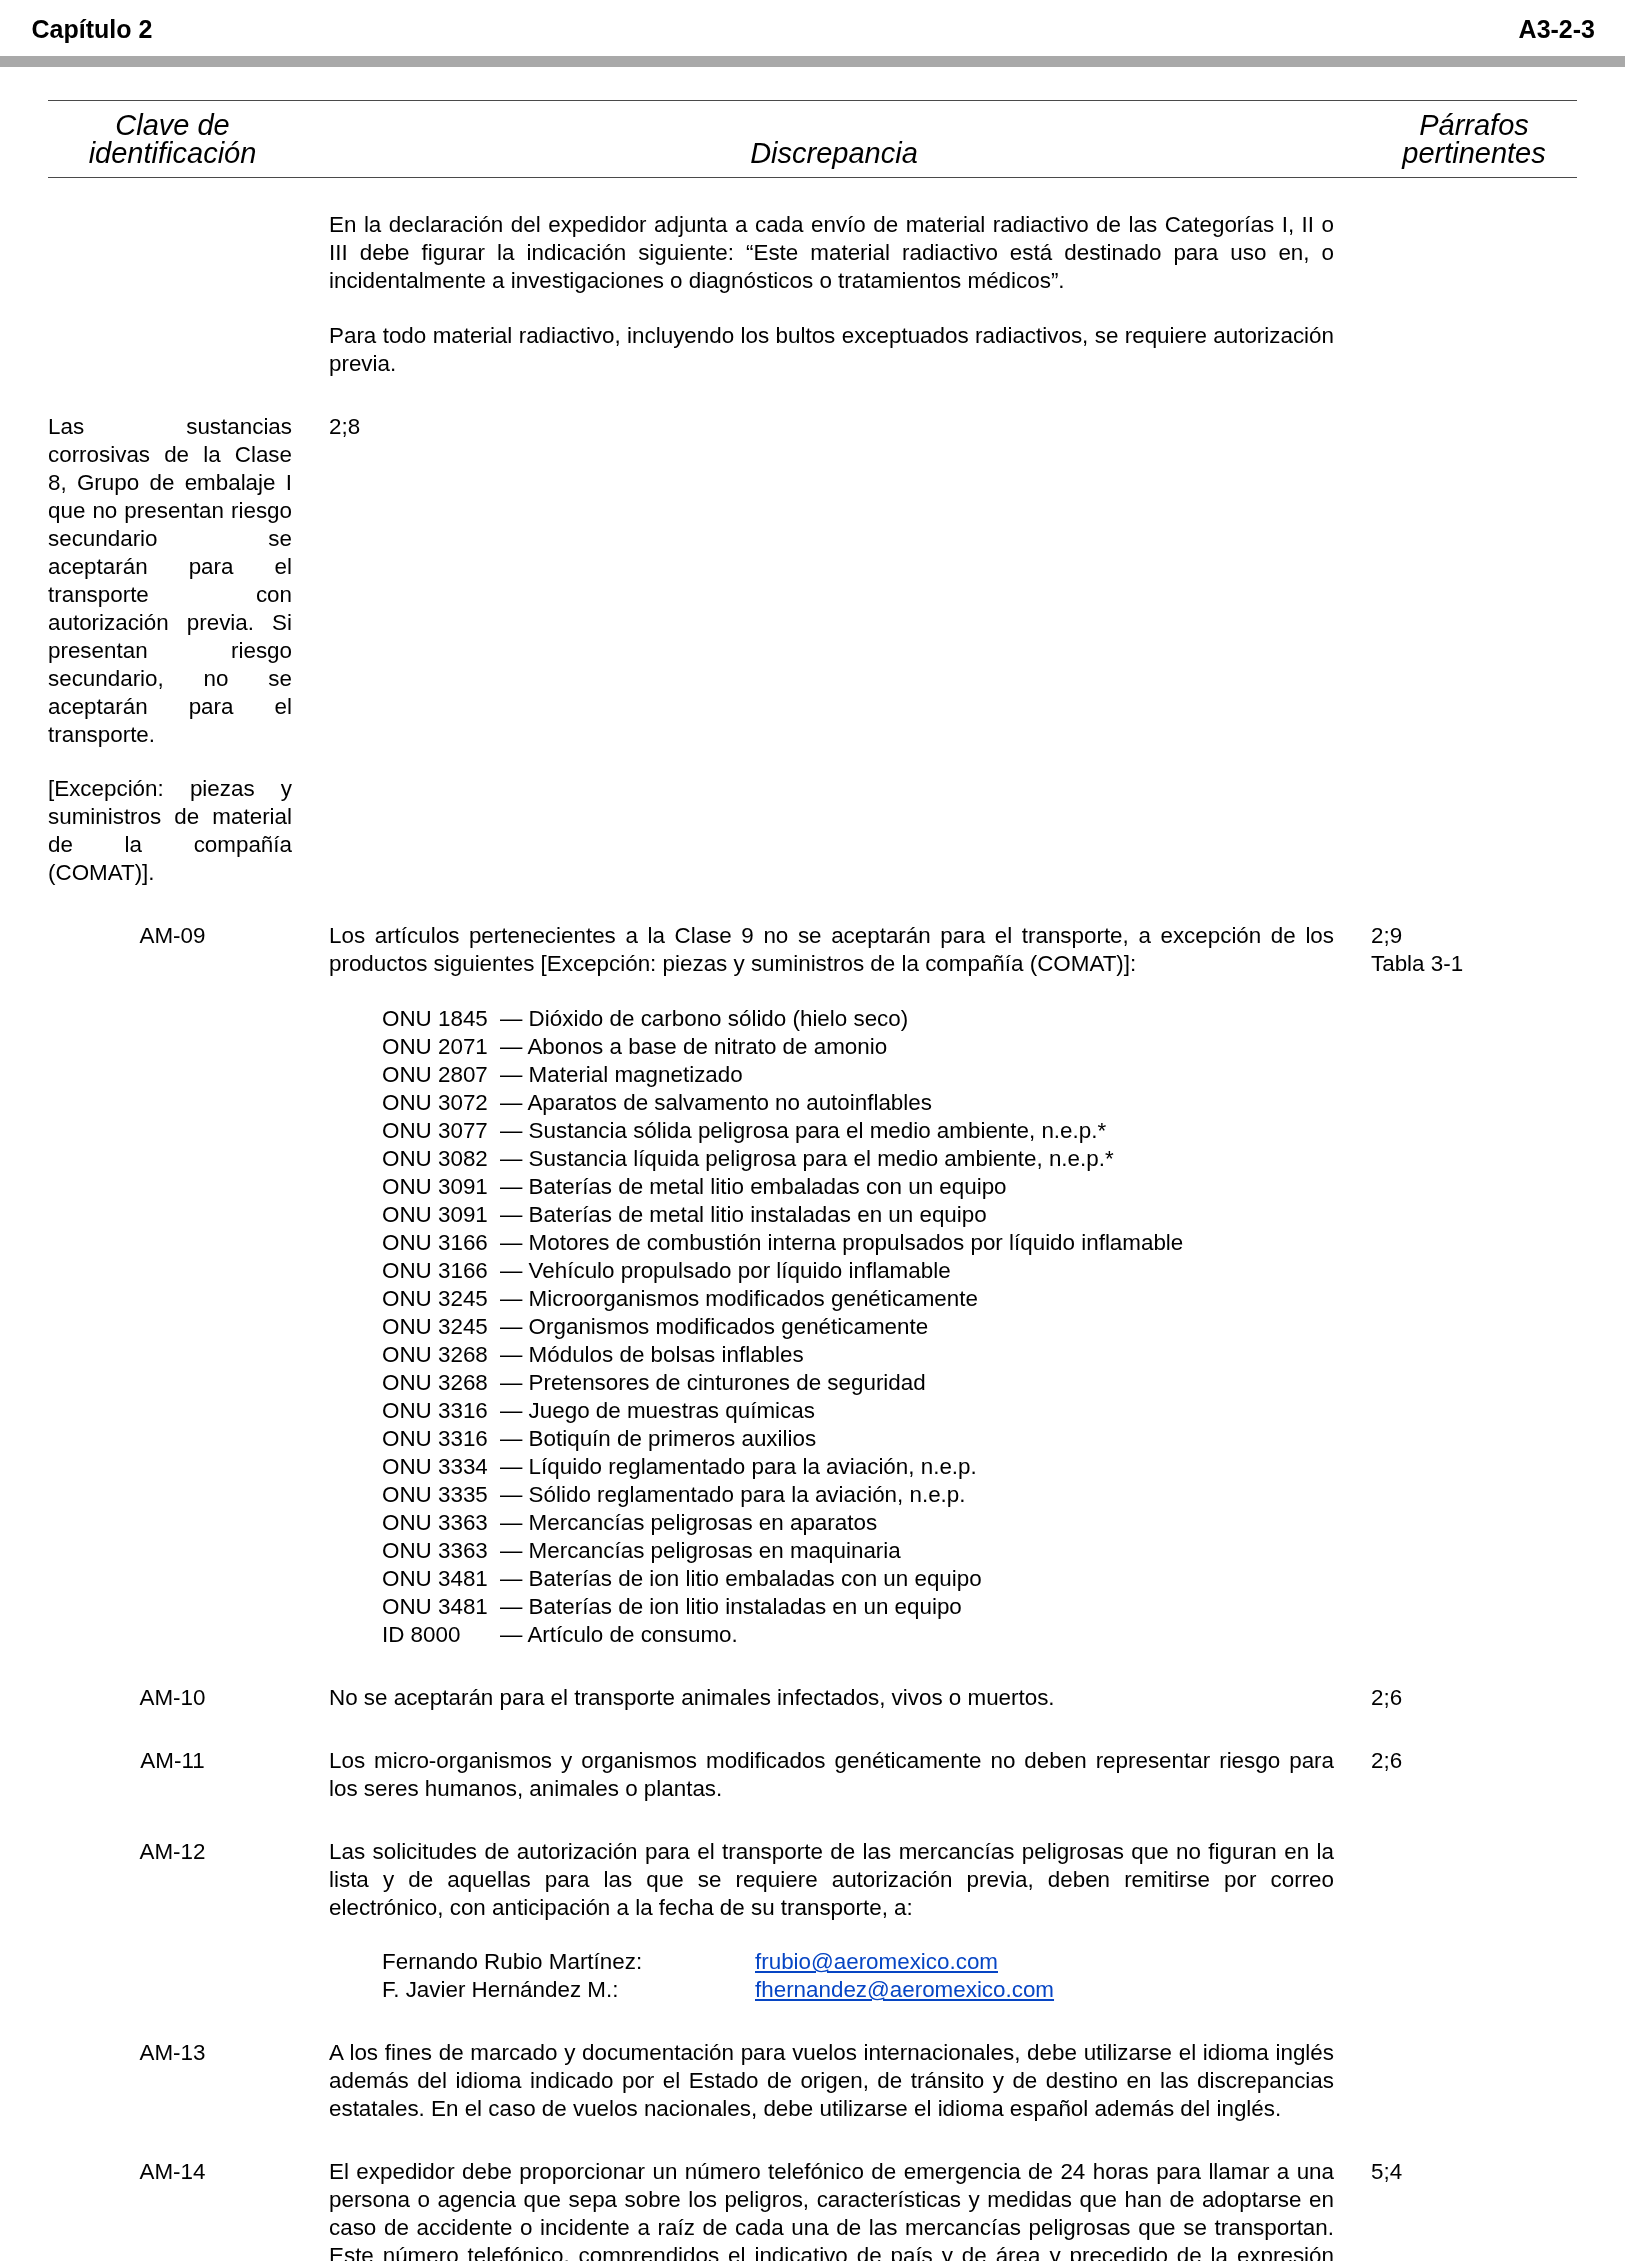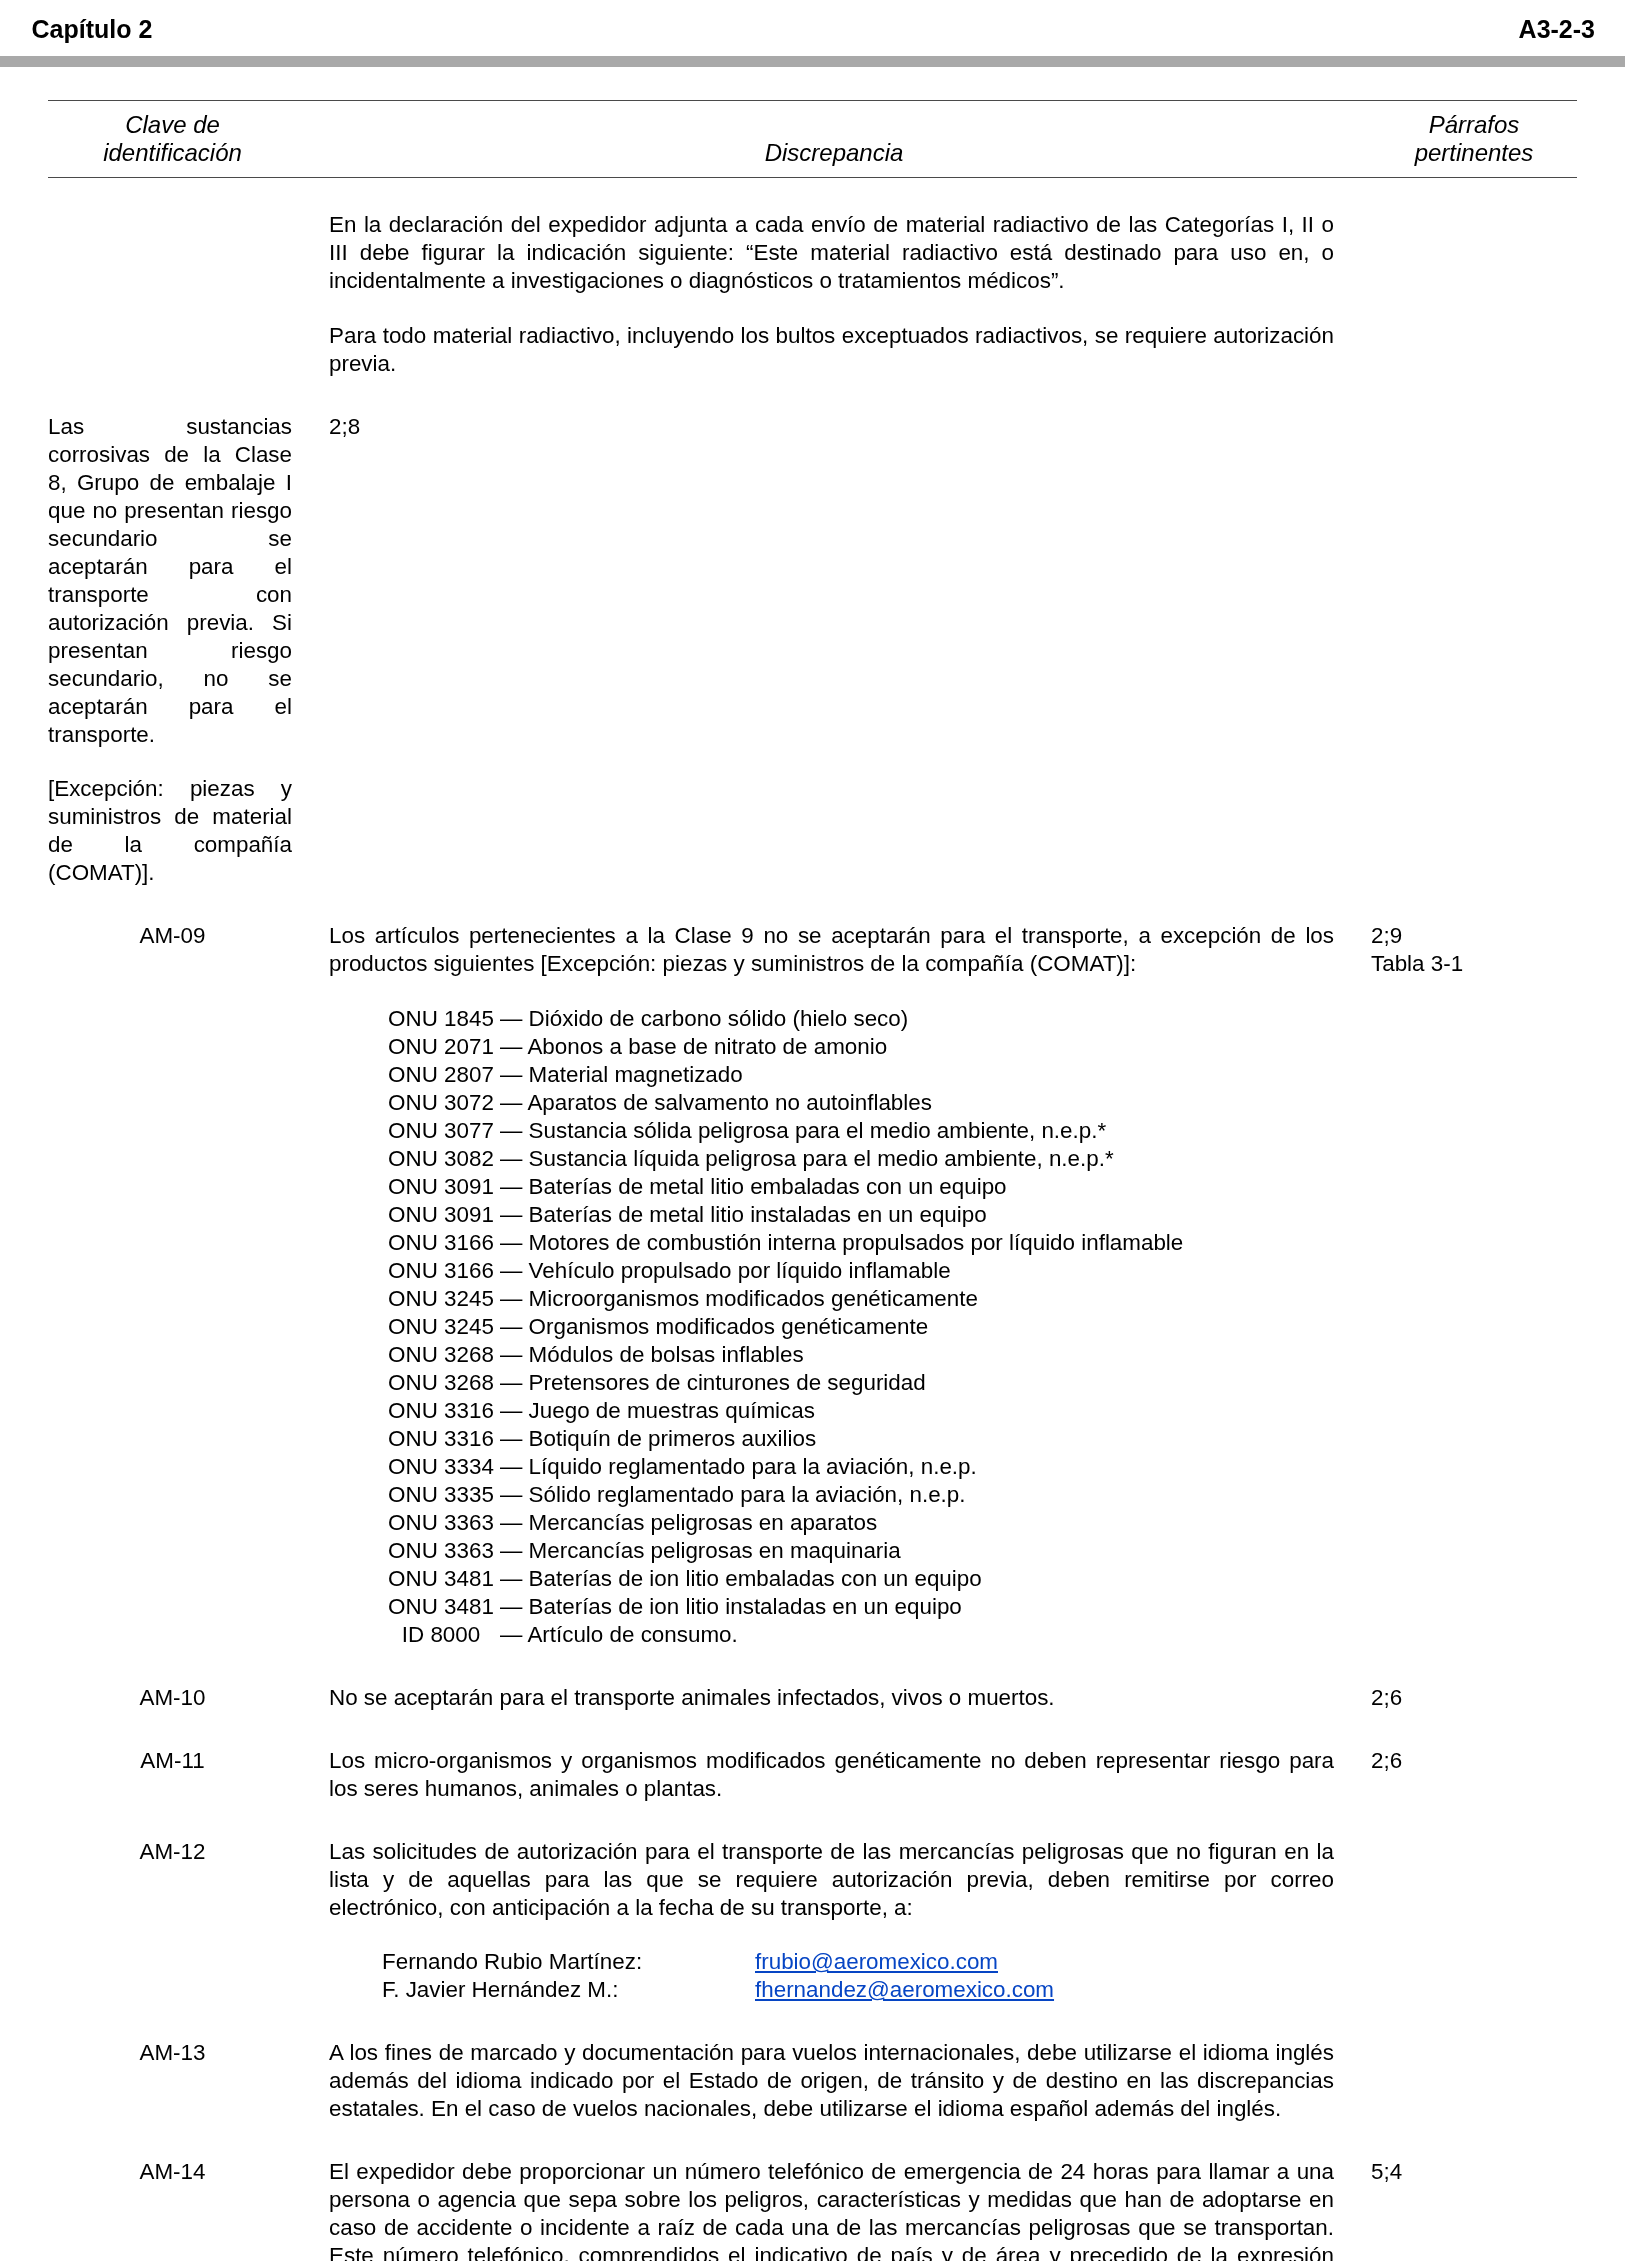--- a/index.html
+++ b/index.html
@@ -14,37 +14,37 @@
     display:flex; justify-content:space-between; align-items:baseline;
     padding:0 30px 0 31.5px; font-weight:bold; font-size:25px; line-height:28px;
   }
   .grayband { height:10.8px; background:#a9a9a9; margin-top:13.3px; }
 
   .thead {
     margin:33px 48px 0 48px;
     border-top:1.7px solid #4a4a4a; border-bottom:1.7px solid #4a4a4a;
     display:grid; grid-template-columns:249px 1fr 206px;
     padding:10px 0 10px 0;
-    font-style:italic; font-size:24px; line-height:28px;
+    font-style:italic; font-size:29px; line-height:28px;
     align-items:end;
   }
   .th { text-align:center; }
   .th span { display:block; }
 
   .tbody { margin:33px 48px 0 48px; }
   .row {
     display:grid; grid-template-columns:249px 1fr 206px;gap:32px;
   }
   .row + .row { margin-top:35px; }
   .cell.key { text-align:center; }
   .cell.body { text-align:justify; padding-right:5px; }
   .cell.paras { text-align:left; }
   .para + .para { margin-top:26.5px; }
 
-  .onu-list { margin-top:26.5px; padding-left:53px; text-align:center; }
+  .onu-list { margin-top:26.5px; padding-left:53px; text-align:left; }
   .onu-item { display:flex; }
   .onu-code { flex:0 0 118px; white-space:nowrap; }
   .onu-name { white-space:nowrap; }
 
   .contacts { margin-top:26.5px; padding-left:53px; text-align:left; }
   .contact-line { display:flex; }
   .contact-name { flex:0 0 373px; white-space:nowrap; }
   .email-link { color:#0645c4; text-decoration:underline; cursor:pointer; white-space:nowrap; }
 </style>
 </head>

